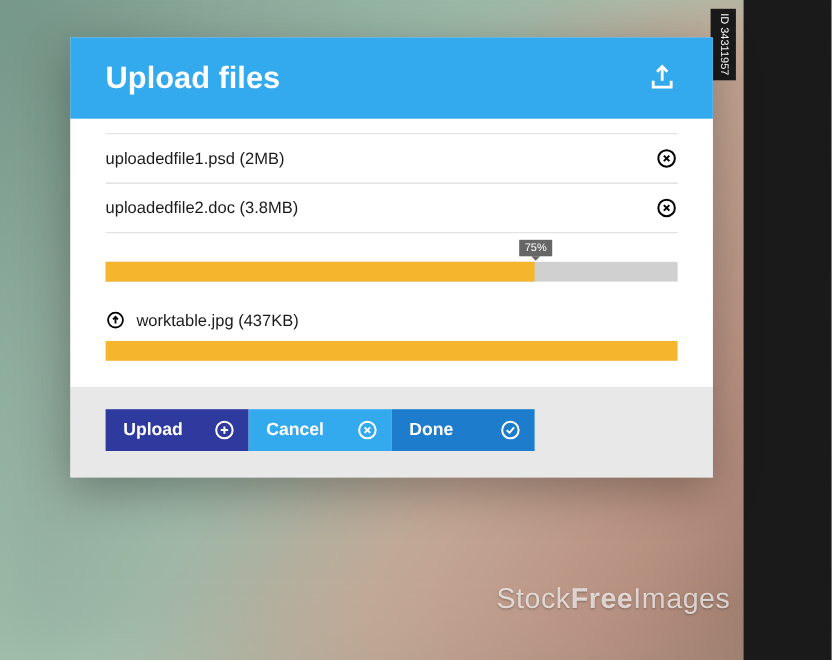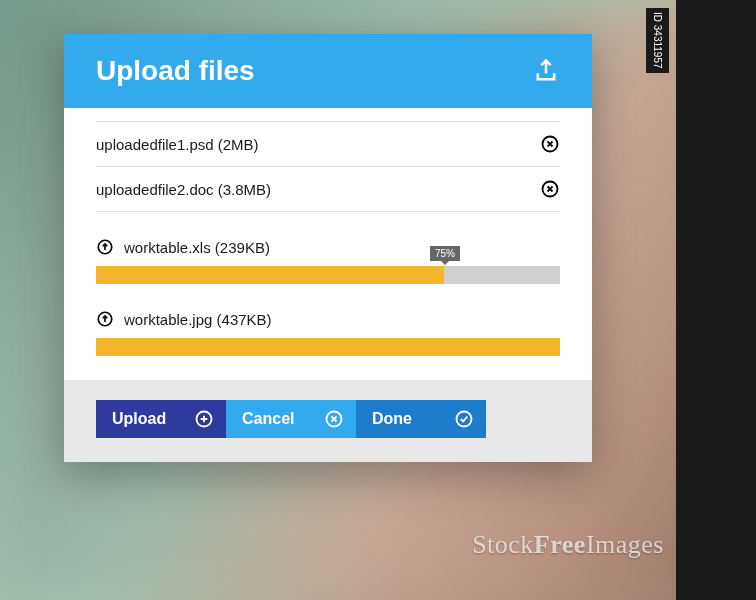--- a/index.html
+++ b/index.html
@@ -40,28 +40,27 @@
 .watermark-brand {
   position: absolute;
   right: 92px;
   bottom: 40px;
   color: rgba(255,255,255,0.7);
   font-size: 26px;
   font-weight: 300;
   letter-spacing: 0.5px;
   z-index: 5;
   text-shadow: 0 1px 2px rgba(0,0,0,0.3);
-  font-family: Liberation Serif, serif;
 }
 .watermark-brand b { font-weight: 600; }
 .dialog {
   position: absolute;
   left: 64px;
   top: 34px;
-  width: 528px;
+  width: 584px;
   background: #e5e5e5;
   box-shadow: 0 12px 40px rgba(0,0,0,0.3);
   z-index: 10;
 }
 .dialog-header {
   background: #33aaee;
   height: 74px;
   display: flex;
   align-items: center;
   justify-content: space-between;
@@ -186,29 +185,20 @@
       <svg width="20" height="20" viewBox="0 0 24 24" fill="none" stroke="#000" stroke-width="2.2">
         <circle cx="12" cy="12" r="9"></circle>
         <path d="M9 9 L15 15 M15 9 L9 15"></path>
       </svg>
     </span>
         </div>
       </div>
 
     <div id="uploading-list">
         <div class="uploading-block">
-    <div class="uploading-head">
-      <span>
-        <svg width="18" height="18" viewBox="0 0 24 24" fill="none" stroke="#000" stroke-width="2.2">
-          <circle cx="12" cy="12" r="9"></circle>
-          <path d="M12 16 L12 8 M9 11 L12 8 L15 11"></path>
-        </svg>
-      </span>
-      <span class="file-label">worktable.xls (239KB)</span>
-    </div>
     <div class="progress-wrap">
       <div class="progress-tip" style="left:calc(75% - 14px)">75%</div>
       <div class="progress-fill" style="width:75%"></div>
     </div>
         </div>
         <div class="uploading-block">
     <div class="uploading-head">
       <span>
         <svg width="18" height="18" viewBox="0 0 24 24" fill="none" stroke="#000" stroke-width="2.2">
           <circle cx="12" cy="12" r="9"></circle>

